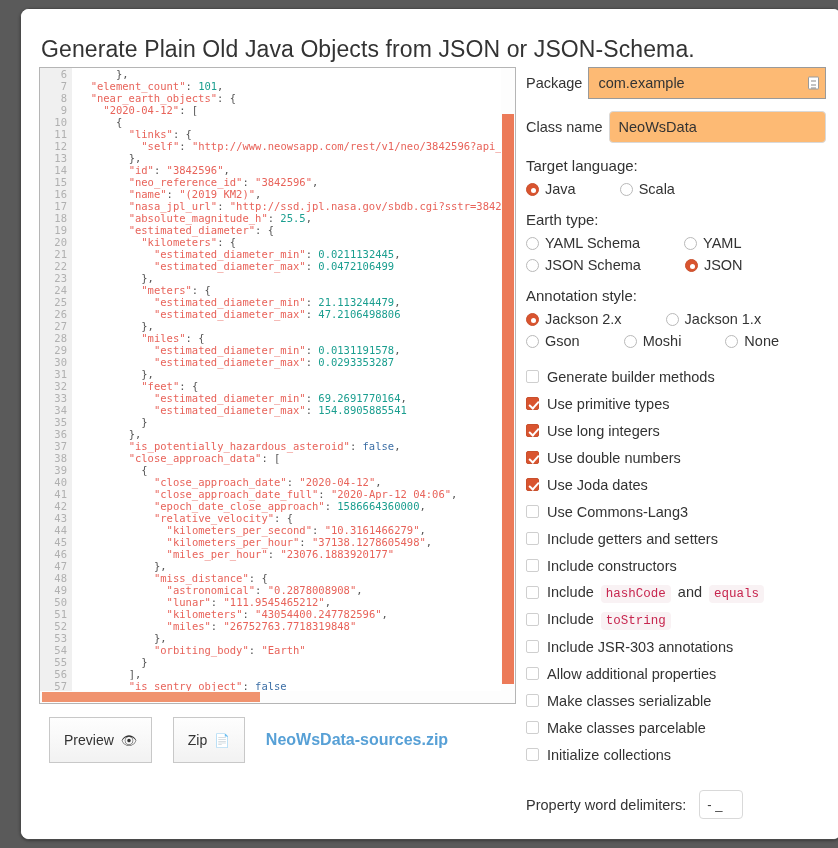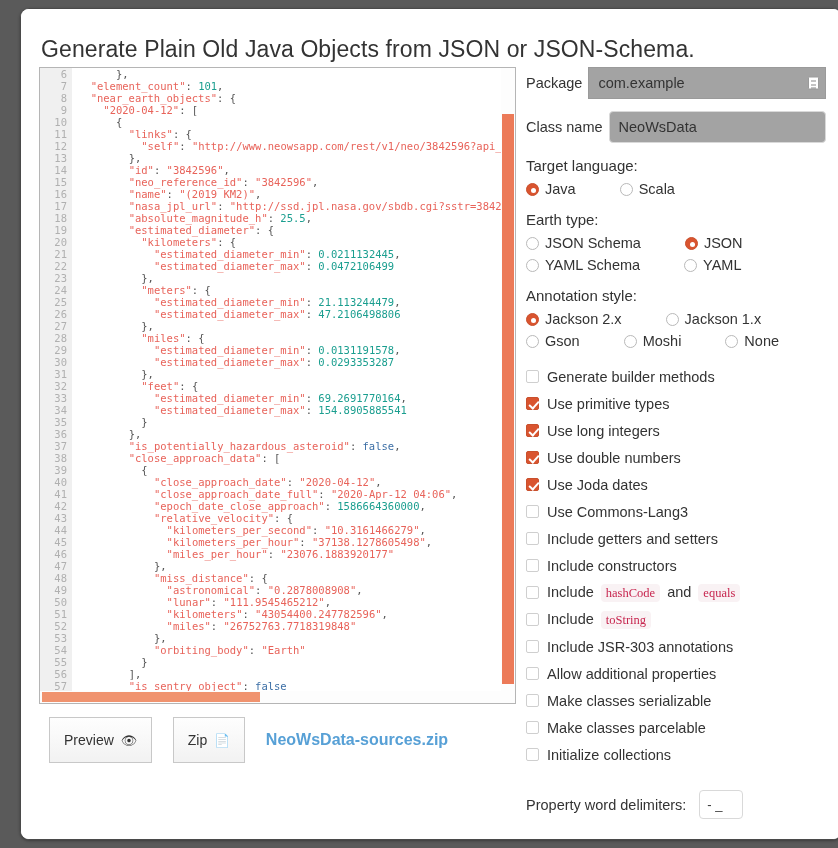--- a/index.html
+++ b/index.html
@@ -152,21 +152,21 @@
   .field-row { margin-bottom: 12px; }
   .field-label { font-size: 14.5px; color: #333; white-space: nowrap; margin-right: 6px; }
   .text-input {
     flex: 1;
     font-family: "Liberation Sans", sans-serif;
     font-size: 14.5px;
     color: #333;
     padding: 7px 9px;
     border: 1px solid #d9d9d9;
     border-radius: 4px;
-    background: #a3a3a3;
+    background: #fdba74;
     outline: none;
     min-width: 0;
   }
   .text-input.focused {
     border: 1px solid #9a9a9a;
     border-radius: 0;
   }
   .input-wrap { position: relative; flex: 1; display: flex; }
   .resize-grip {
     position: absolute;
@@ -233,21 +233,21 @@
     content: "";
     position: absolute;
     left: 4px; top: 0.5px;
     width: 4px; height: 8px;
     border: solid #fff;
     border-width: 0 2px 2px 0;
     transform: rotate(42deg);
   }
   .check-label { font-size: 14.5px; color: #333; white-space: nowrap; }
   code.chip {
-    font-family: Liberation Serif, serif;
+    font-family: Liberation Mono, monospace;
     font-size: 12.5px;
     color: #c7254e;
     background: #f9f2f4;
     border-radius: 4px;
     padding: 2px 5px;
     margin: 0 3px;
   }
 
   .delim-row { display: flex; align-items: center; margin-top: 24px; }
   .delim-input {
@@ -371,35 +371,35 @@
             <span class="radio"></span>
             <span class="radio-label">Scala</span>
           </label>
         </div>
 
       <div class="section-label">Earth type:</div>
       <div id="source-type-group">
           <div class="radio-row">
             <label class="radio-item">
               <span class="radio"></span>
+              <span class="radio-label">YAML Schema</span>
+            </label>
+            <label class="radio-item">
+              <span class="radio"></span>
+              <span class="radio-label">YAML</span>
+            </label>
+          </div>
+          <div class="radio-row">
+            <label class="radio-item">
+              <span class="radio"></span>
               <span class="radio-label">JSON Schema</span>
             </label>
             <label class="radio-item">
               <span class="radio checked"></span>
               <span class="radio-label">JSON</span>
-            </label>
-          </div>
-          <div class="radio-row">
-            <label class="radio-item">
-              <span class="radio"></span>
-              <span class="radio-label">YAML Schema</span>
-            </label>
-            <label class="radio-item">
-              <span class="radio"></span>
-              <span class="radio-label">YAML</span>
             </label>
           </div>
         </div>
 
       <div class="section-label">Annotation style:</div>
       <div id="annotation-style-group">
           <div class="radio-row">
             <label class="radio-item">
               <span class="radio checked"></span>
               <span class="radio-label">Jackson 2.x</span>

